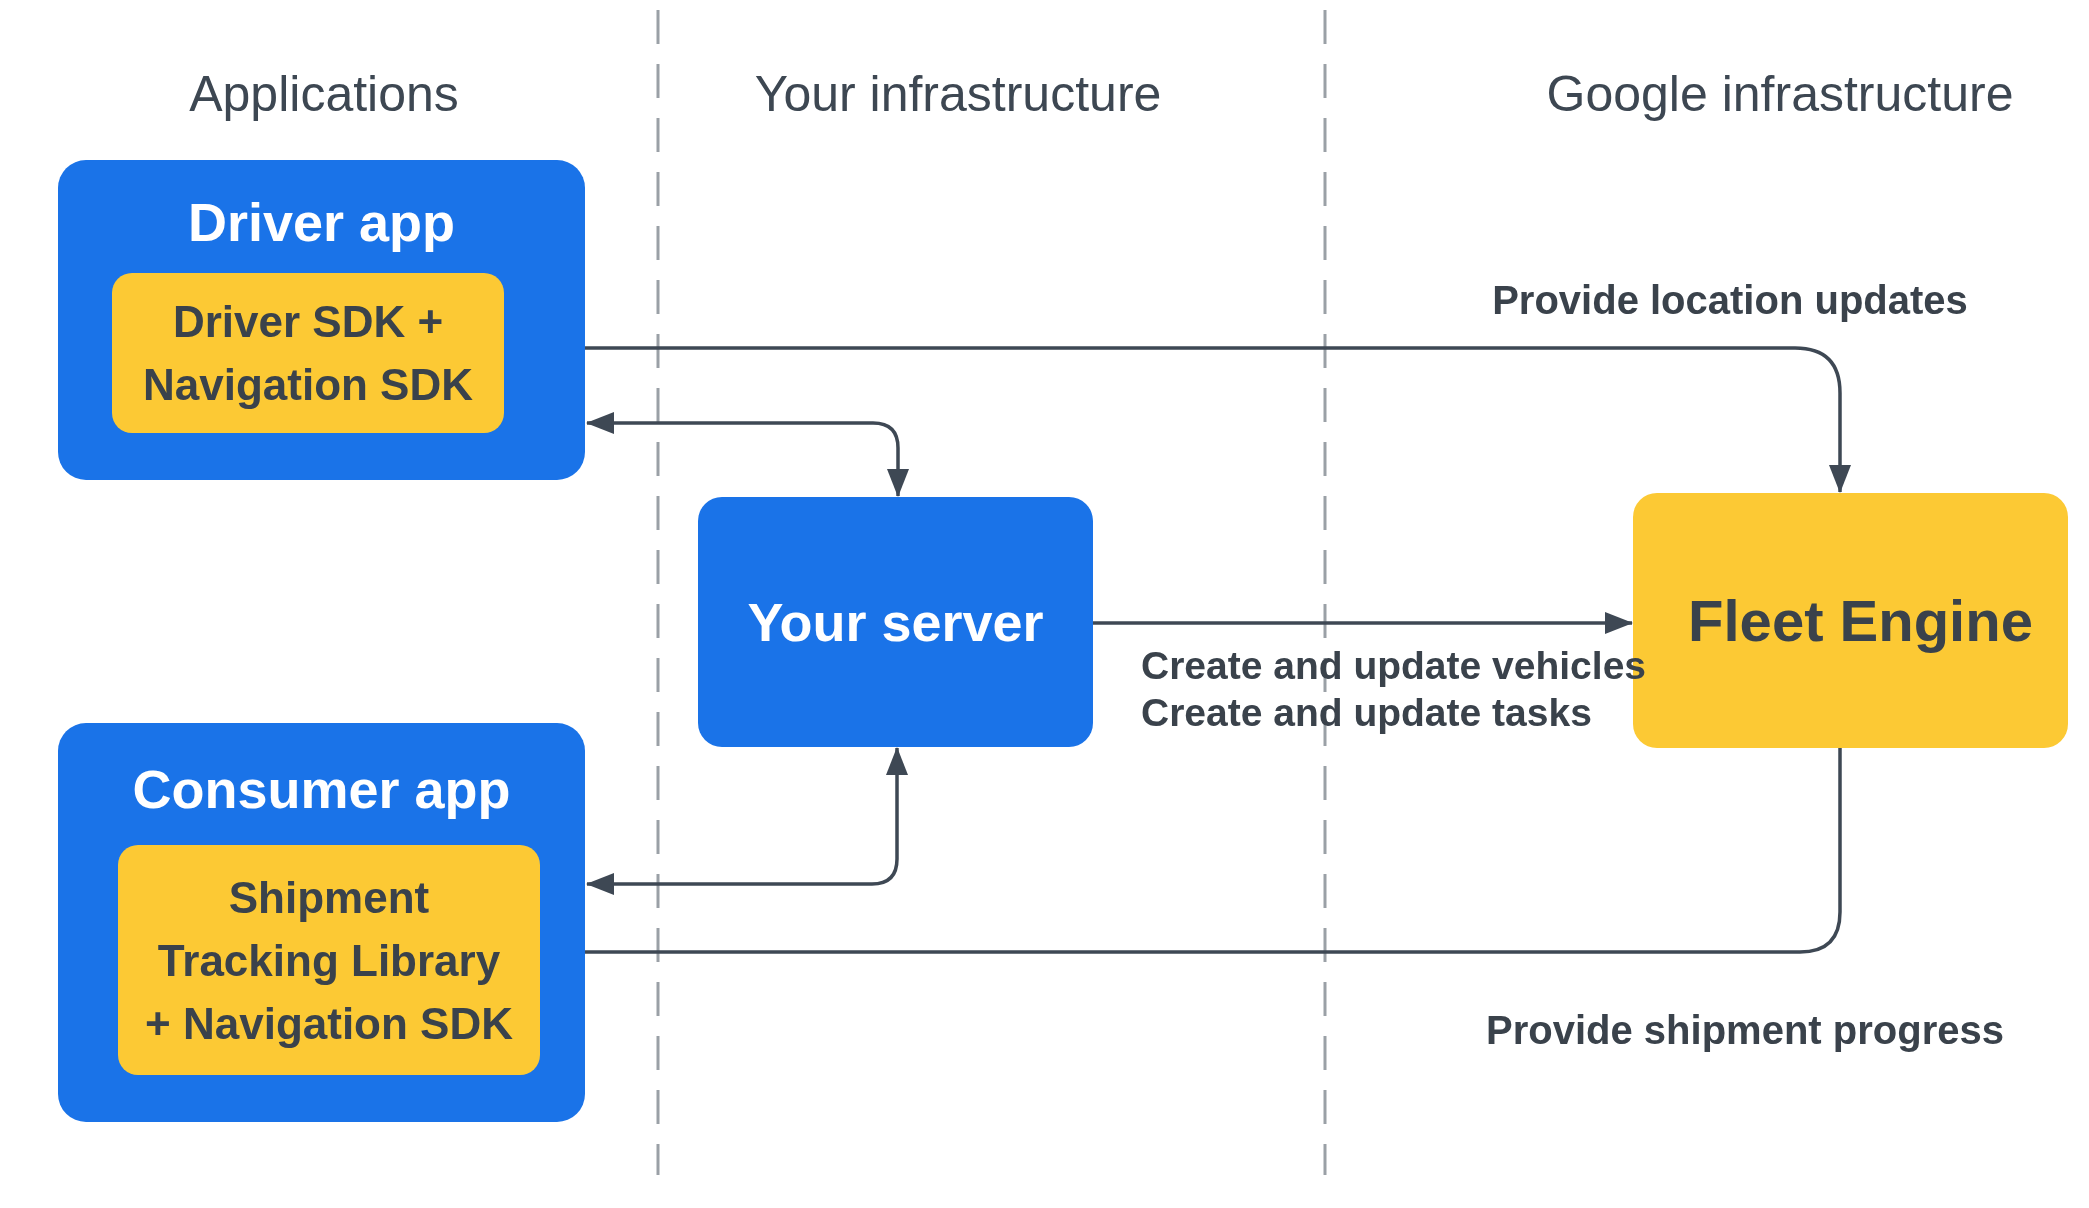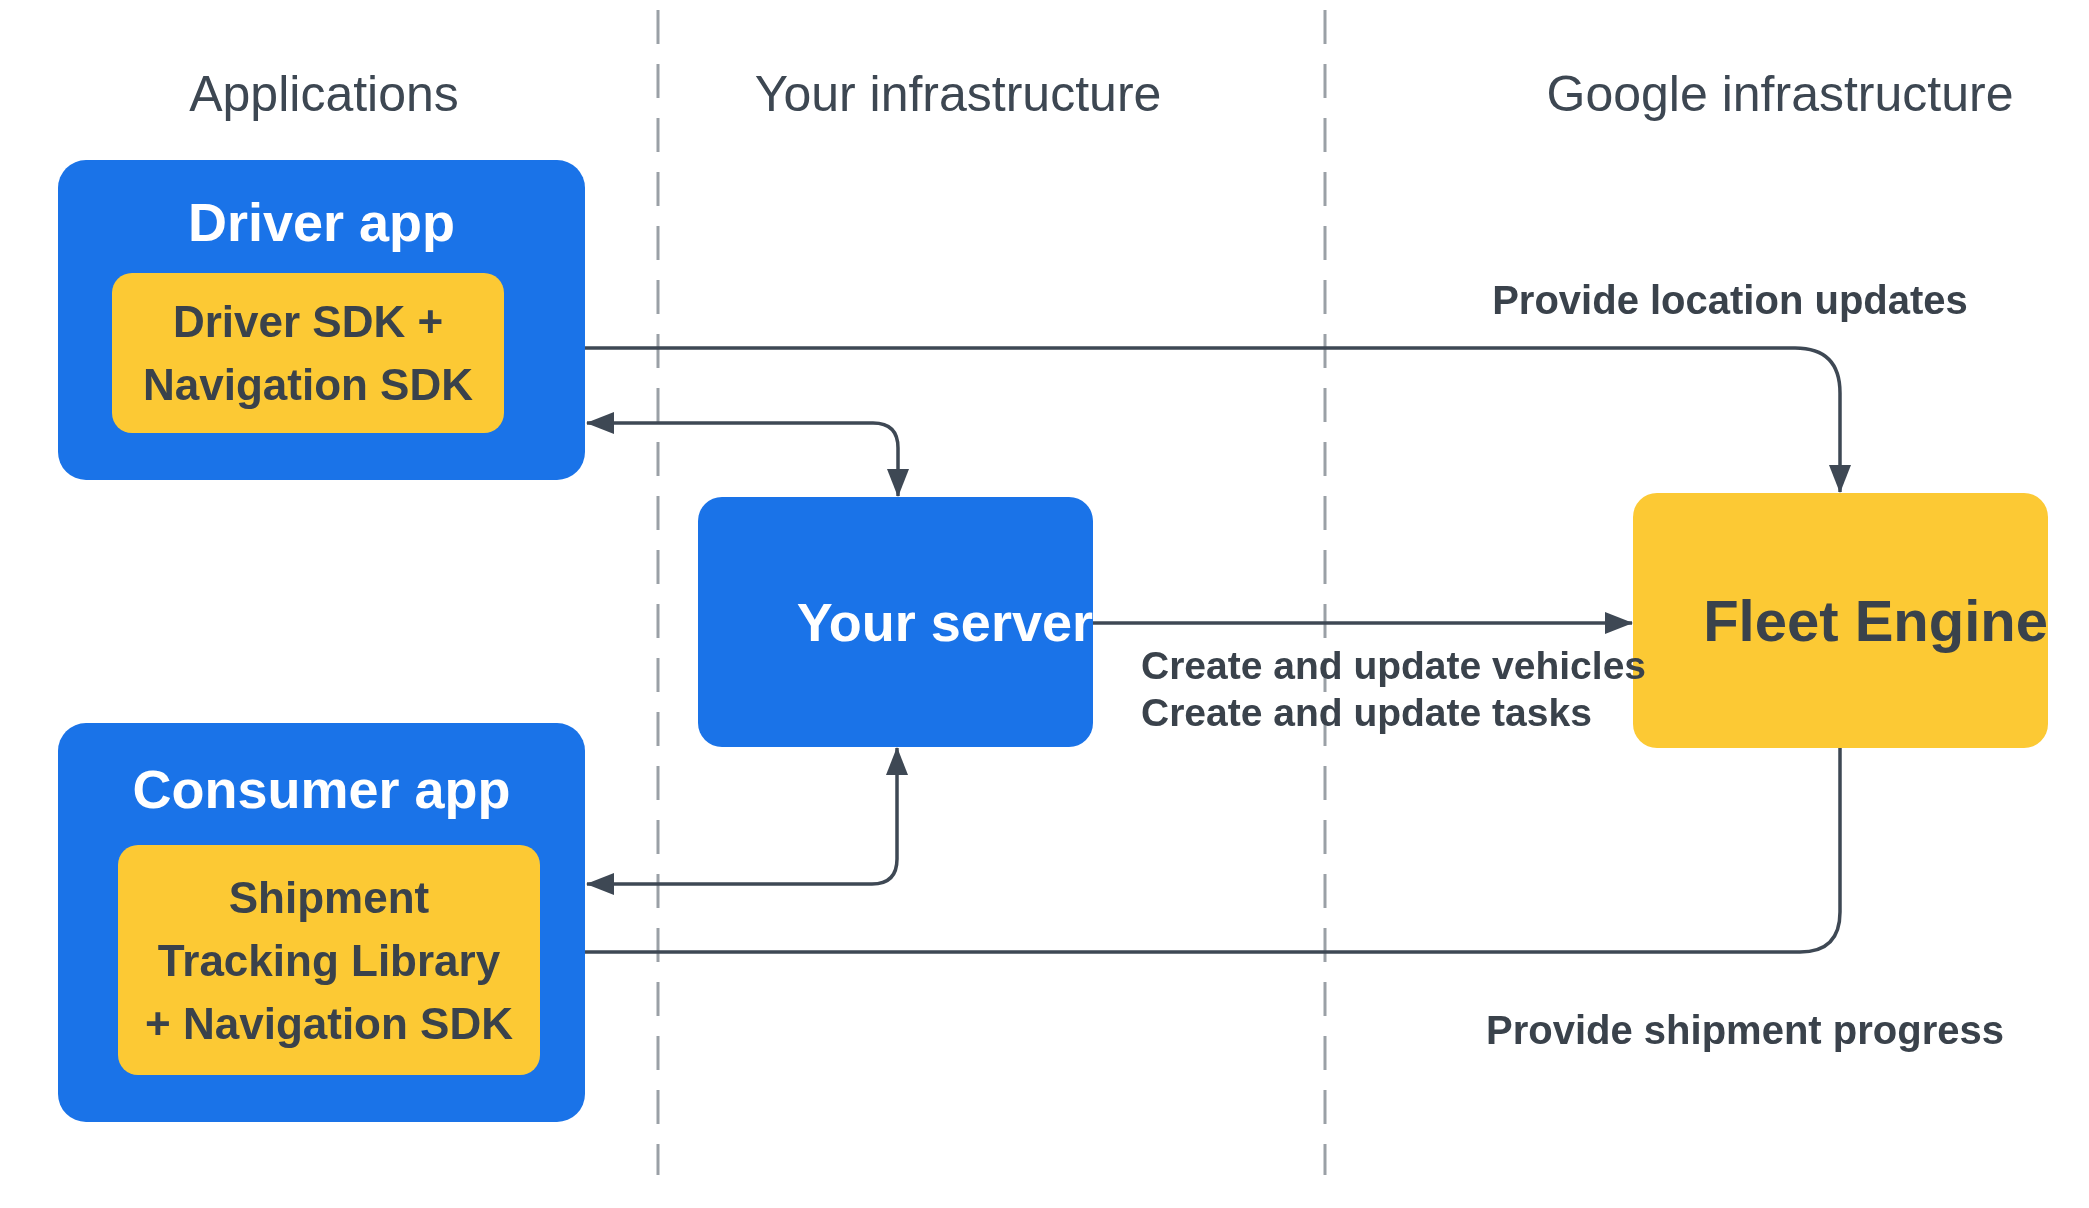--- a/index.html
+++ b/index.html
@@ -25,24 +25,24 @@
   .subnode{
     position:absolute;border-radius:20px;background:var(--yellow);
     display:flex;flex-direction:column;justify-content:center;align-items:center;
   }
   .subnode .line{
     font-size:44px;line-height:63px;font-weight:700;color:var(--dark);
     text-align:center;white-space:nowrap;
   }
   .simple-node{
     position:absolute;border-radius:24px;z-index:2;
-    display:flex;align-items:center;justify-content:flex-end;white-space:nowrap;
+    display:flex;align-items:center;justify-content:center;white-space:nowrap;
   }
   .server-node{background:var(--blue);color:var(--white);font-weight:700;font-size:54px;}
-  .fleet-node{background:var(--yellow);color:var(--dark);font-weight:700;font-size:58px;}
+  .fleet-node{background:var(--yellow);color:var(--dark);font-weight:700;font-size:58px;padding-left:20px;}
   .arrow-label{
     position:absolute;z-index:3;font-weight:700;color:var(--dark);
     font-size:40px;line-height:1;white-space:nowrap;
   }
   .arrow-label.centered{transform:translateX(-50%);}
   .arrow-label.two-line{font-size:39px;line-height:47px;}
 </style>
 </head>
 <body>
 

